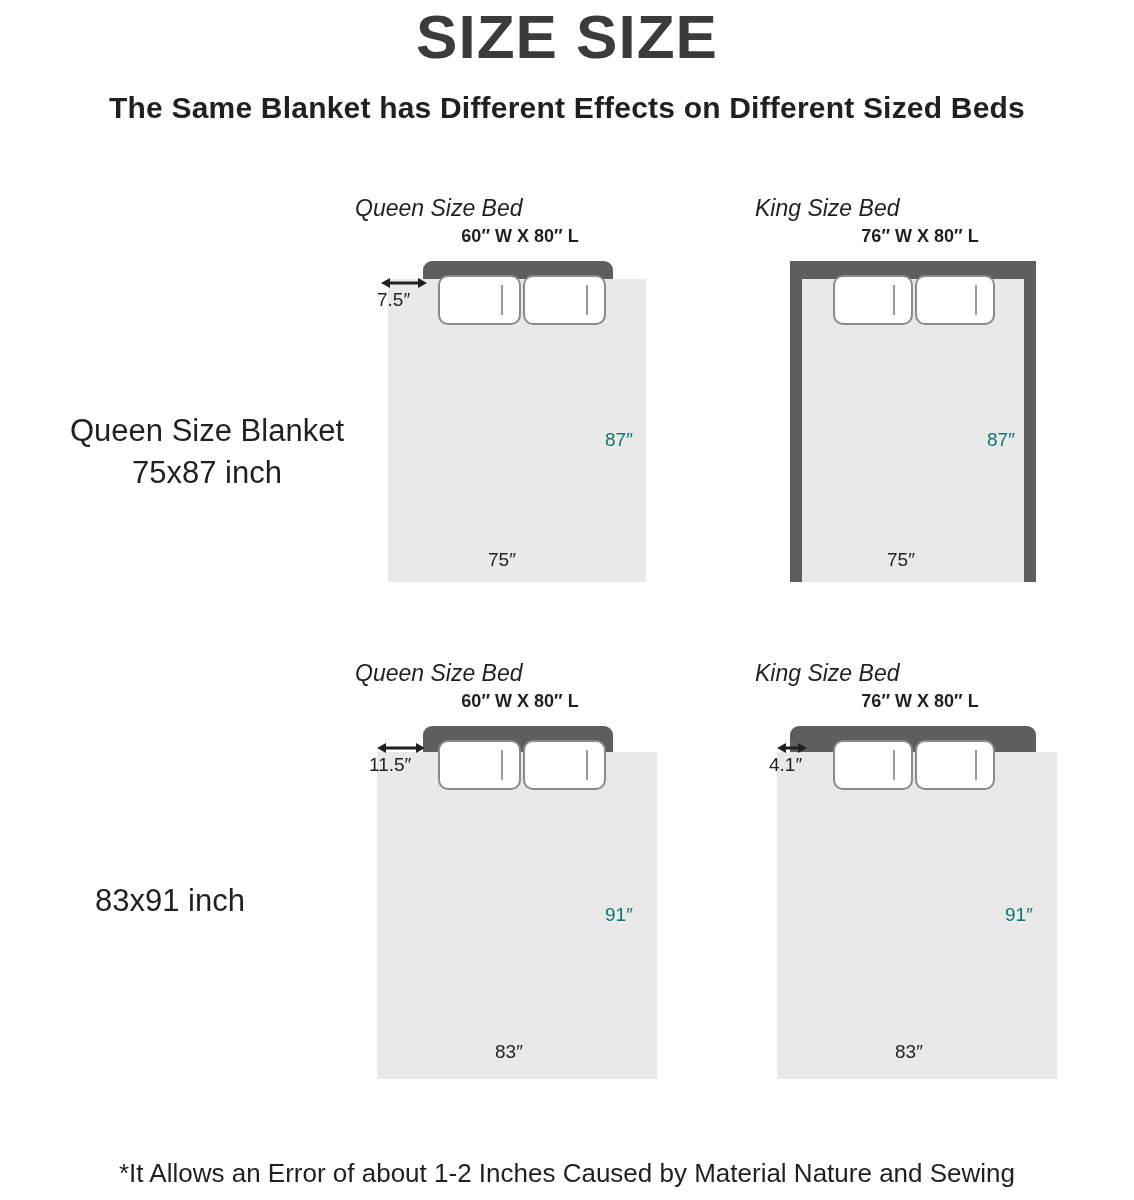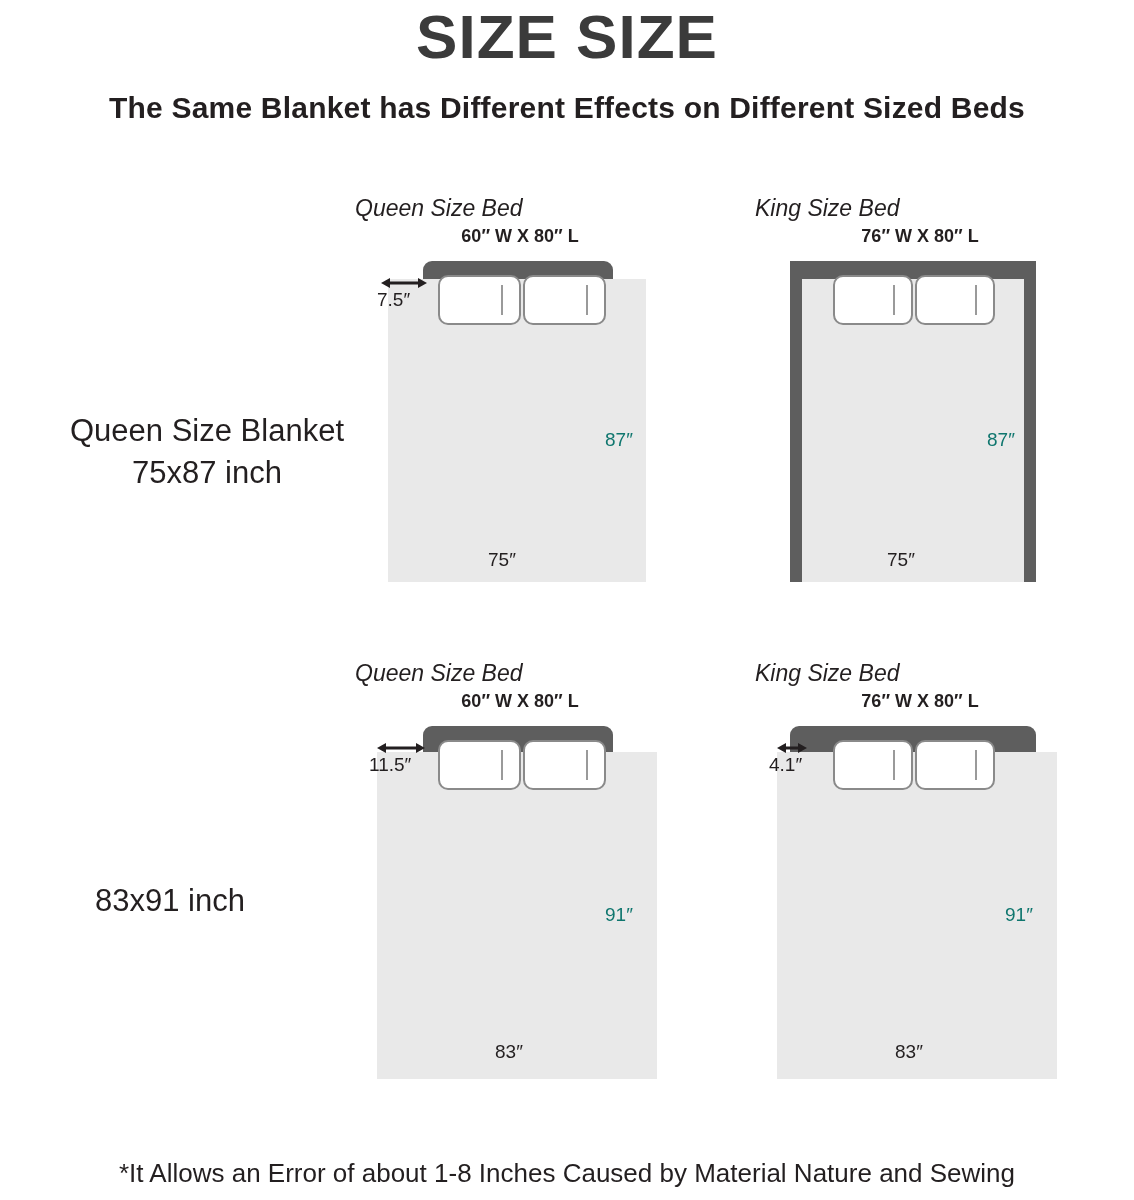--- a/index.html
+++ b/index.html
@@ -243,13 +243,13 @@
         <polygon points="30,8 21,3 21,13" fill="#231f20"></polygon>
       </svg>
       <div class="overhang-label" style="left:14px; top:28px;">4.1″</div>
 
       <div class="meas" style="left:250px; top:178px;">91″</div>
       <div class="meas-width" style="left:140px; top:315px;">83″</div>
     </div>
   </div>
 </div>
 
-<div class="footnote" style="top:1158px;">*It Allows an Error of about 1-8 Inches Caused by Material Nature and Sewing</div>
+<div class="footnote" style="top:1158px;">*It Allows an Error of about 1-2 Inches Caused by Material Nature and Sewing</div>
 
 </body></html>

